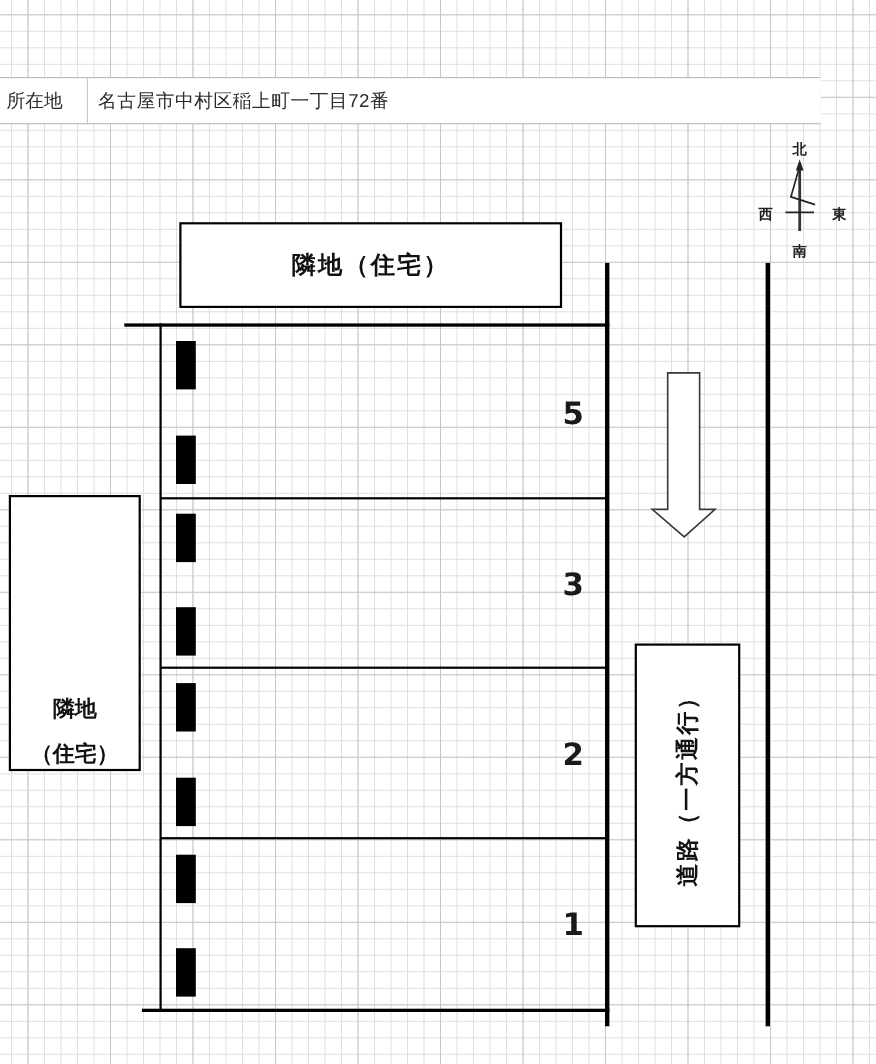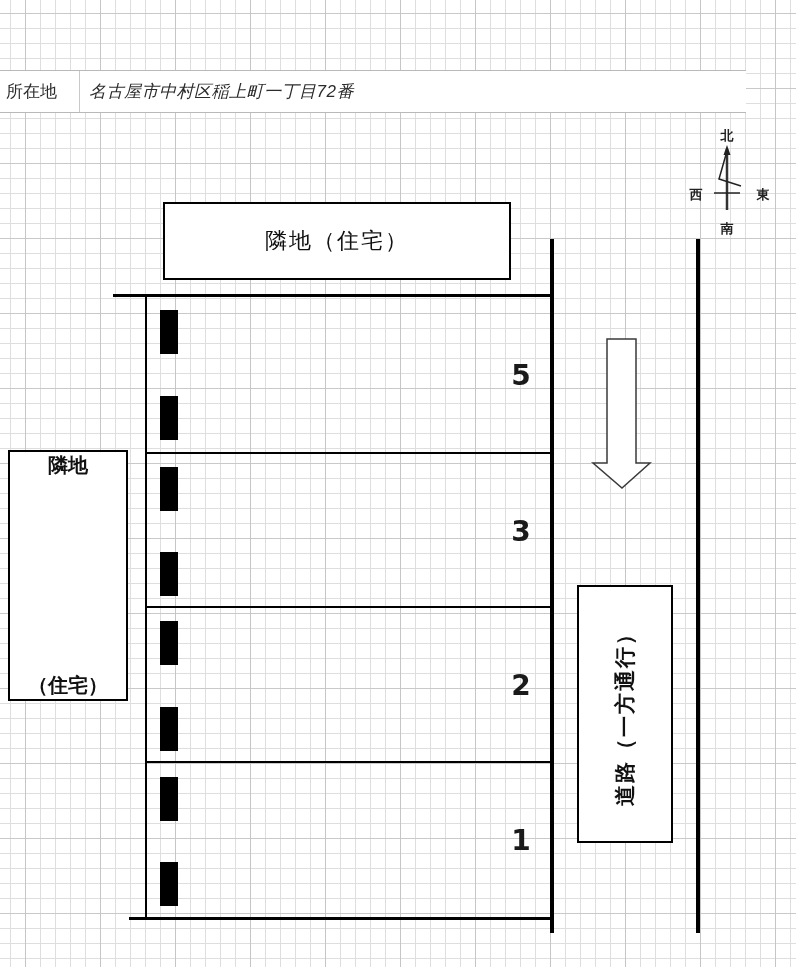--- a/index.html
+++ b/index.html
@@ -30,38 +30,38 @@
     font-family:"DejaVu Sans","Liberation Sans",sans-serif;
   }
 
   .address-row {
     position:absolute; left:0; top:70px; width:746px; height:43px;
     background:#fff; border-top:1px solid #b9b9b9; border-bottom:1px solid #b9b9b9;
     display:flex; align-items:stretch;text-align:right;
   }
   .address-row .cell { display:flex; align-items:center; font-size:17px; color:#2b2b2b; }
   .address-label { width:80px; padding-left:6px; border-right:1px solid #c9c9c9; }
-  .address-value { padding-left:9px; letter-spacing:0.5px;font-style:italic; }
+  .address-value { padding-left:9px; letter-spacing:0.5px; }
 
   
   .compass { position:absolute; left:683px; top:122px; }
   .compass text { font-size:13px; fill:#222; font-weight:bold; }
 
   
   .neighbor-top {
     position:absolute; left:163px; top:202px; width:348px; height:78px;
     background:#fff; border:2px solid #000;
     display:flex; align-items:center; justify-content:center;
   }
-  .neighbor-top .lbl { font-size:22px; font-weight:normal; color:#111; letter-spacing:2px; }
+  .neighbor-top .lbl { font-size:22px; font-weight:bold; color:#111; letter-spacing:2px; }
 
   .neighbor-left {
     position:absolute; left:8px; top:450px; width:120px; height:251px;
     background:#fff; border:2px solid #000;
-    display:flex; flex-direction:column; align-items:center; justify-content:space-between; gap:14px;
+    display:flex; flex-direction:column; align-items:center; justify-content:flex-end; gap:14px;
   }
   .neighbor-left .lbl { font-size:20px; font-weight:bold; color:#111; }
 
   
   .ln { position:absolute; background:#000; }
   .ln-top       { left:113px; top:294px; width:441px; height:3px; }
   .ln-left      { left:145px; top:294px; width:2px;  height:626px; }
   .ln-div-1     { left:146px; top:452px; width:407px; height:2px; }
   .ln-div-2     { left:146px; top:606px; width:407px; height:2px; }
   .ln-div-3     { left:146px; top:761px; width:407px; height:2px; }

